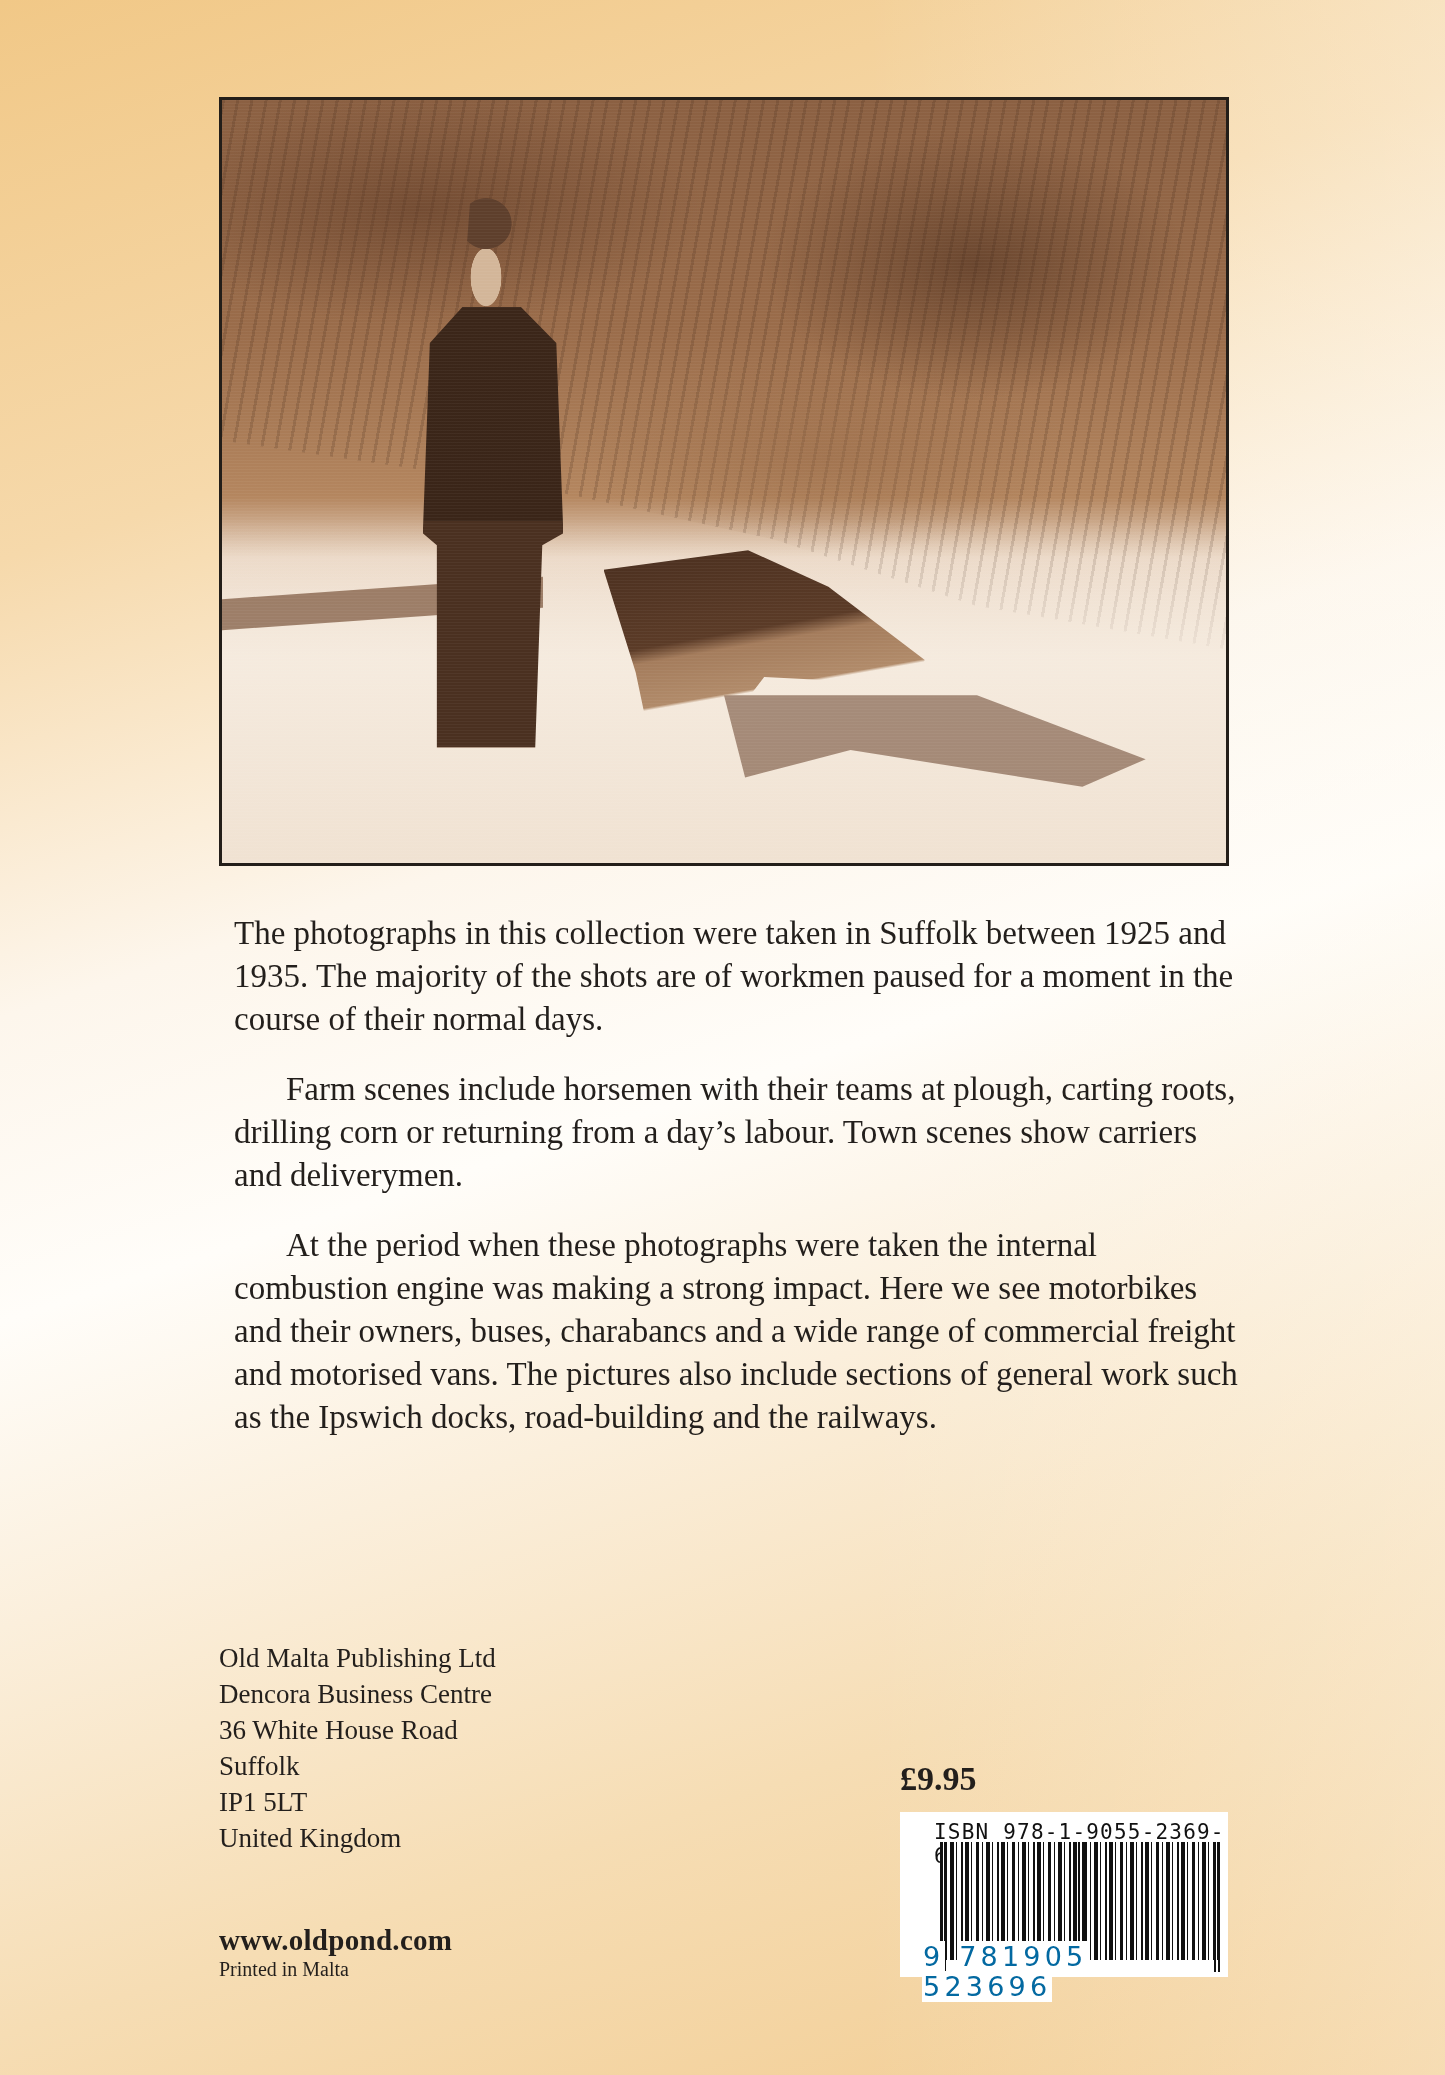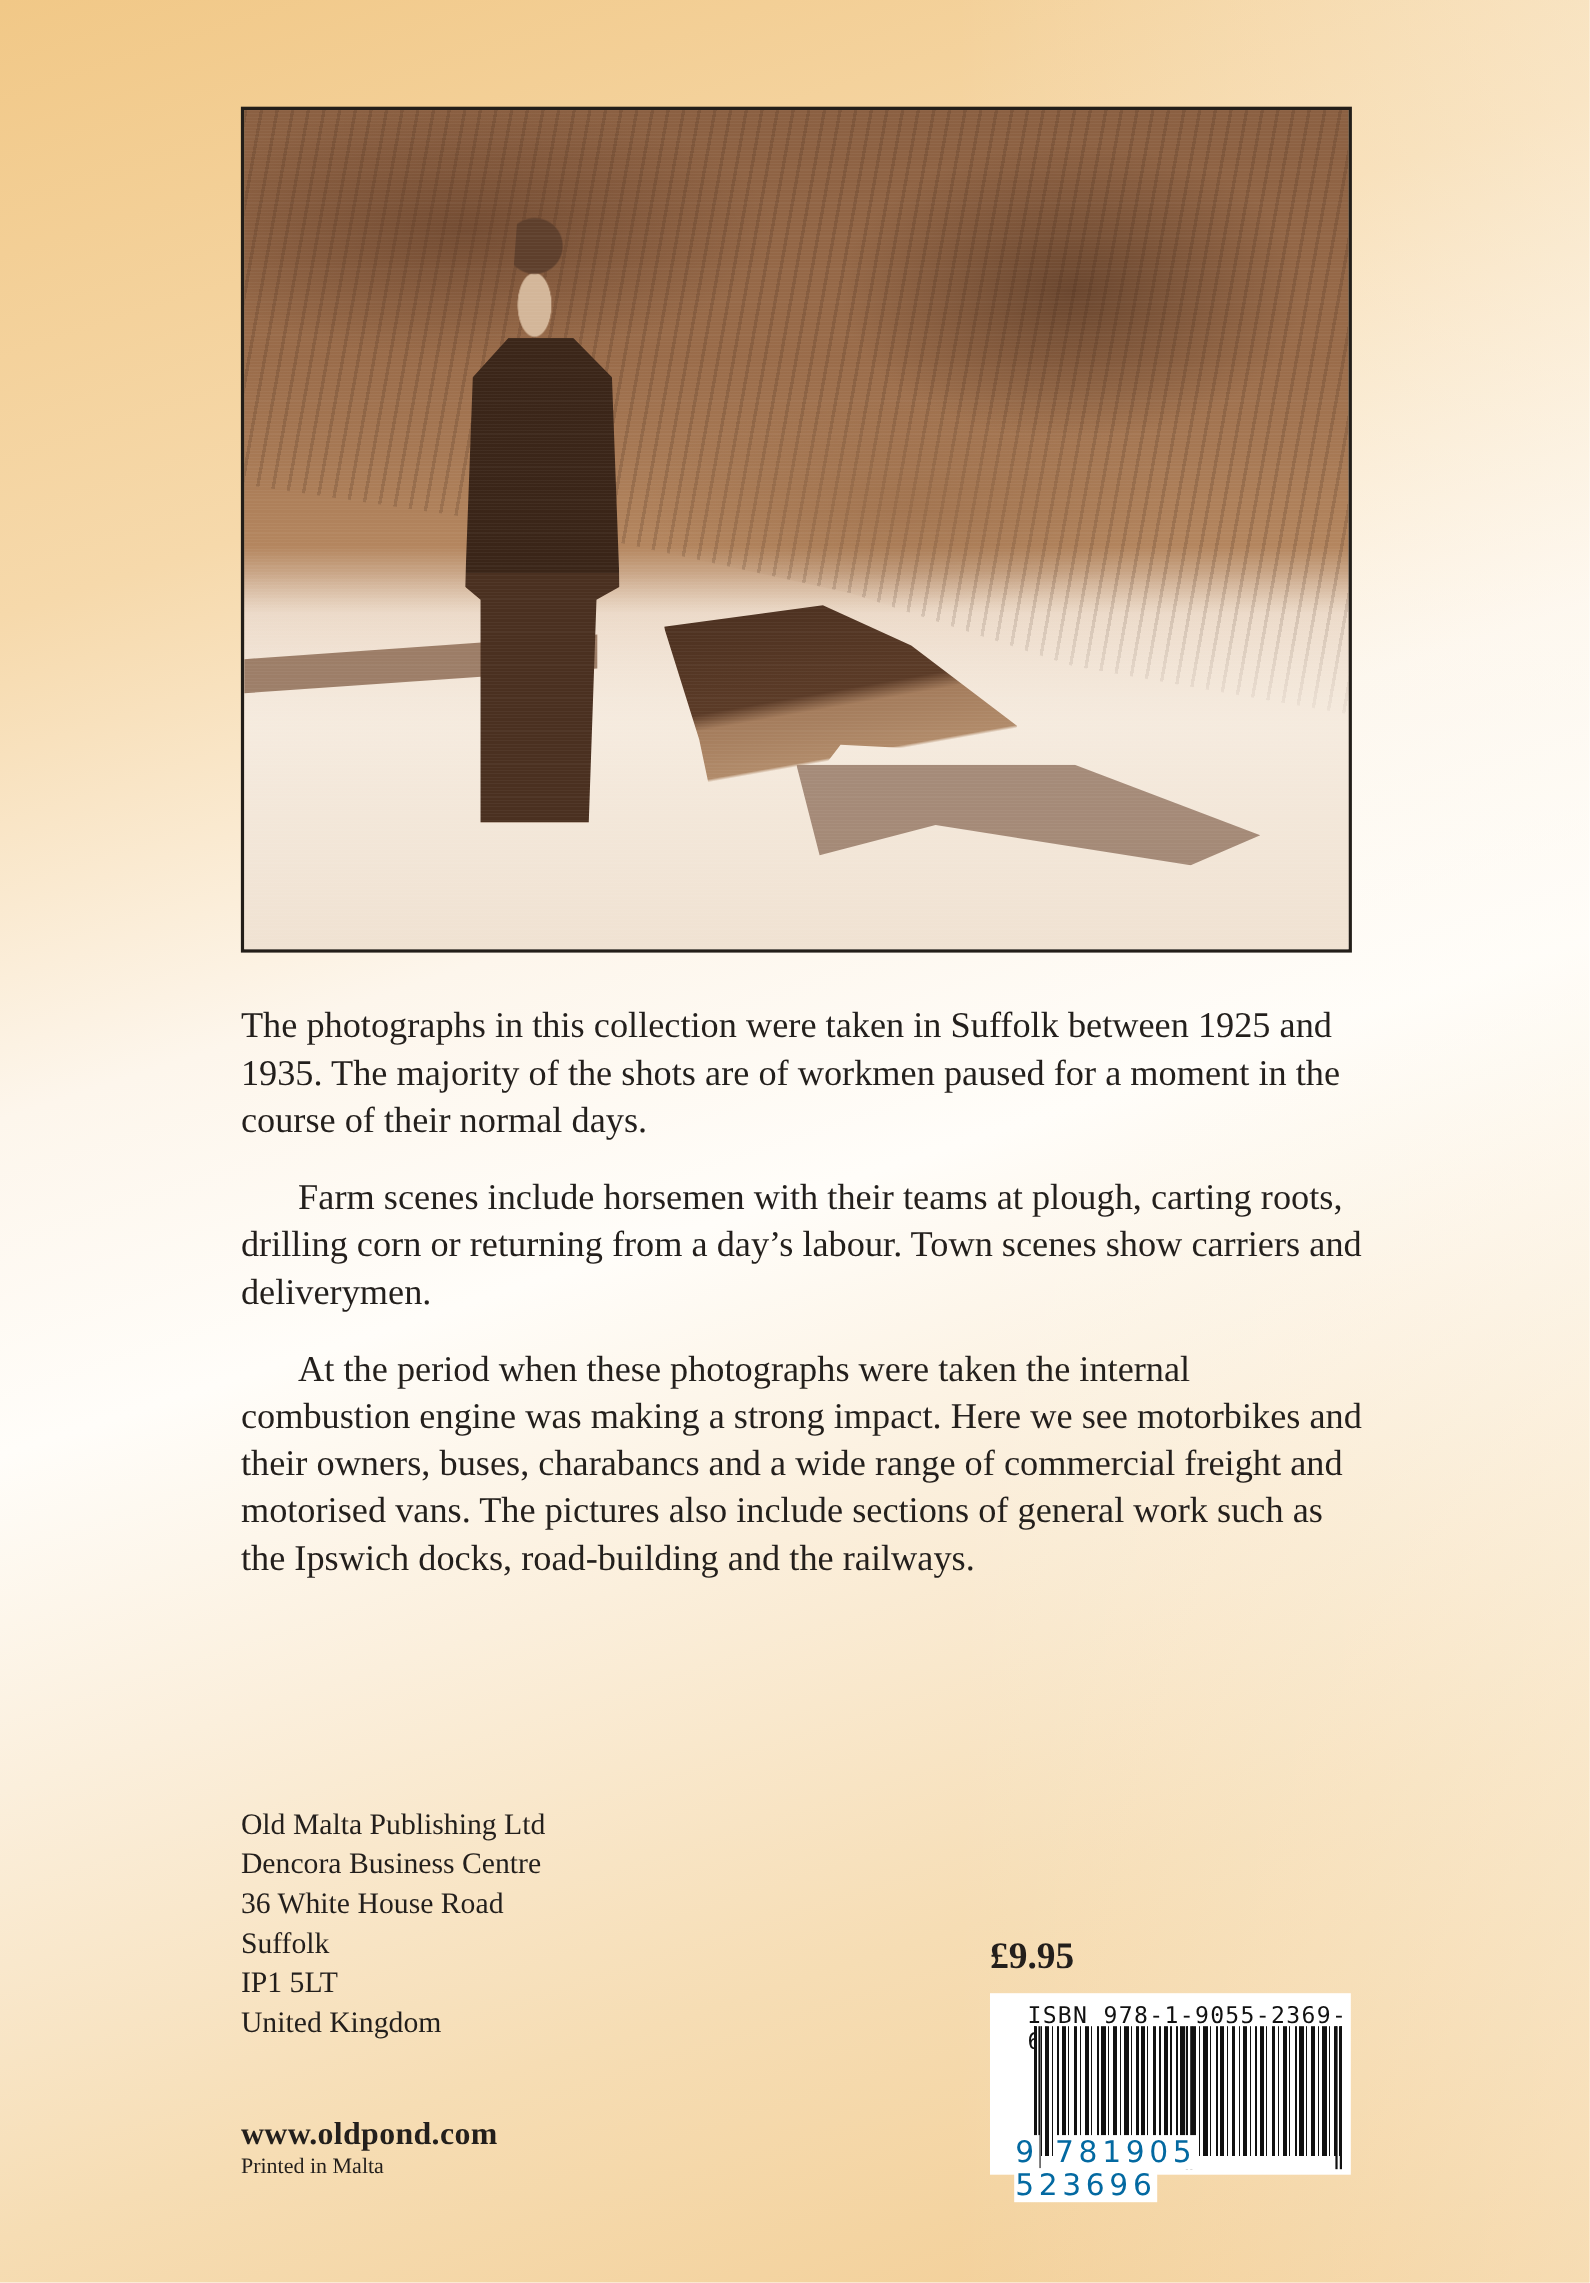--- a/index.html
+++ b/index.html
@@ -61,21 +61,21 @@
   }
   .grain {
     inset: 0;
     background: repeating-linear-gradient(0deg, rgba(255,255,255,0.04) 0 1px, rgba(0,0,0,0) 1px 3px);
   }
 
   .body-text {
     position: absolute; left: 219px; top: 912px; width: 1020px;
     font-size: 33px; line-height: 43px;
   }
-  .body-text p { margin: 0 0 27px 0; }
+  .body-text p { margin: 0 0 27px 15px; }
   .body-text p.indent { text-indent: 52px; }
 
   .address {
     position: absolute; left: 219px; top: 1640px;
     font-size: 27px; line-height: 36px;
   }
   .address div { white-space: nowrap; }
   .url {
     position: absolute; left: 219px; top: 1924px;
     font-size: 29px; font-weight: bold; letter-spacing: 0.3px;

